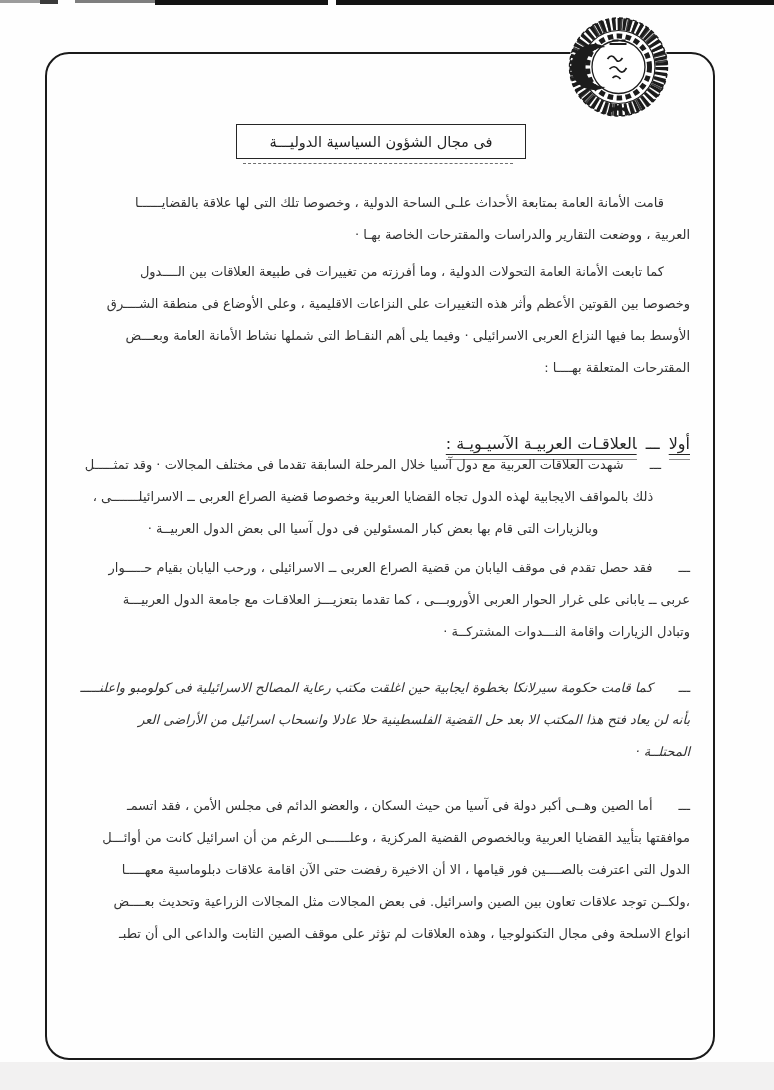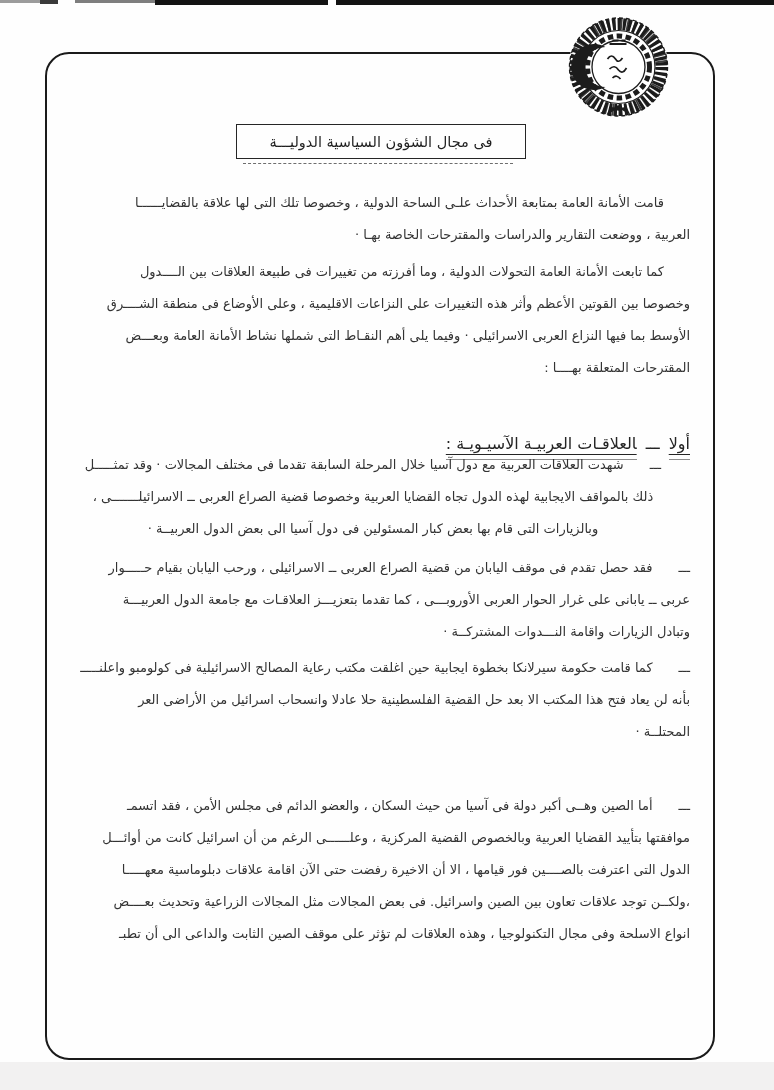--- a/index.html
+++ b/index.html
@@ -47,21 +47,21 @@
   }
   .heading .u{
     text-decoration:underline;text-underline-offset:5px;
     border-bottom:1px solid #8d8d8d;padding-bottom:6px;
   }
   .heading .dash{margin:0 9px;}
   .p1{top:187px;}
   .p2{top:256px;}
   .i1{top:449px;text-align:center;}
   .i2{top:552px;}
-  .i3{top:652px;}
+  .i3{top:672px;font-style:italic;}
   .i4{top:790px;}
 </style>
 </head>
 <body>
 
 <div class="screen">
 
   <div class="scanbar seg-a"></div>
   <div class="scanbar seg-b"></div>
   <div class="scanbar seg-c"></div>

